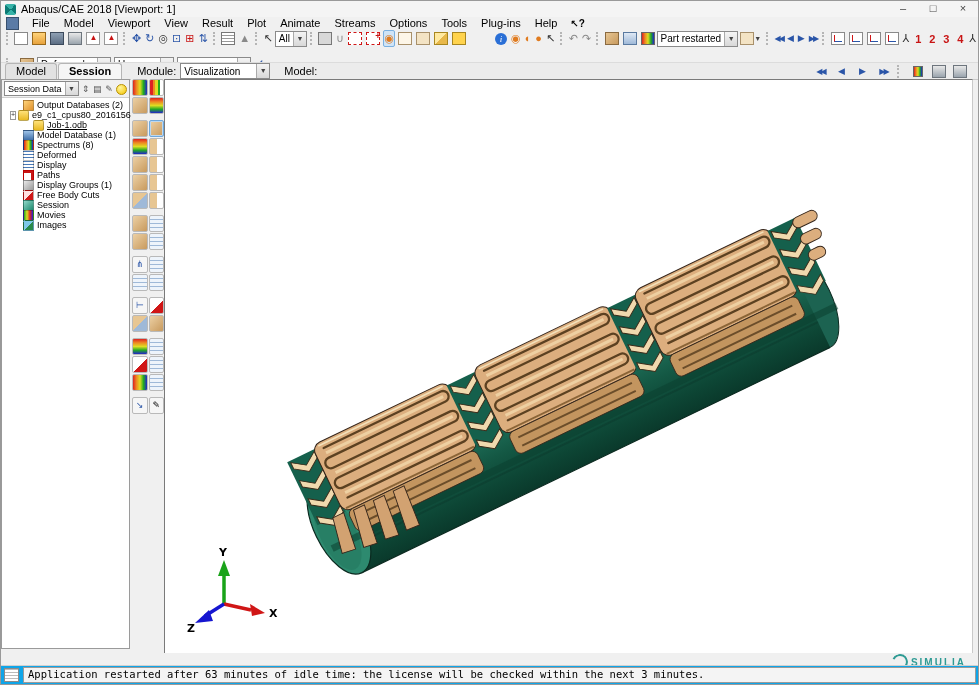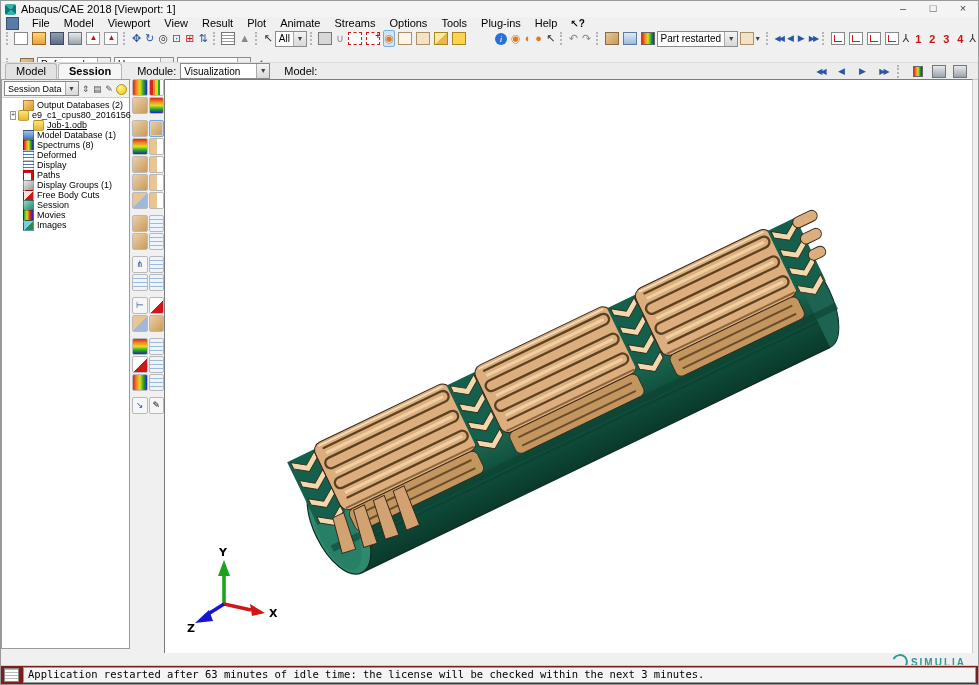--- a/index.html
+++ b/index.html
@@ -122,21 +122,21 @@
   #canvas{position:absolute;left:163px;top:78px;width:807px;height:574px;background:#fff;
           border-top:1px solid #7a7a7a;border-left:1px solid #7a7a7a;border-right:1px solid #c9c9c9;border-bottom:1px solid #c9c9c9}
   #canvas svg{display:block}
   
   #bottomstrip{position:absolute;left:0;right:0;top:652px;height:14px;background:#f0f0f0}
   #simulia{position:absolute;right:12px;top:653px;display:flex;align-items:center;color:#2f9b94;
            font-weight:bold;letter-spacing:2px;font-size:10px}
   #simulia .swirl{width:12px;height:12px;margin-right:3px;border:2px solid #2f9b94;border-left-color:transparent;
                   border-radius:50% 50% 50% 0;transform:rotate(-20deg)}
   
-  #statusbar{position:absolute;left:0;right:0;bottom:0;height:18px;background:#7f1d1d;display:flex;align-items:center;border-top:1px solid #d0d0d0}
+  #statusbar{position:absolute;left:0;right:0;bottom:0;height:18px;background:#0ea5e9;display:flex;align-items:center;border-top:1px solid #d0d0d0}
   #status-icon{width:13px;height:12px;margin:0 4px 0 3px;background:repeating-linear-gradient(0deg,#fff 0 2px,#bbb 2px 3px);border:1px solid #8a8a8a}
   #status-box{flex:1;height:14px;border:1px solid #9a9a9a;background:#f4f4f4;margin-right:2px;
               font-family:"DejaVu Sans Mono","Liberation Mono",monospace;font-size:10.5px;line-height:13px;padding-left:4px;
               white-space:nowrap;overflow:hidden}
 </style>
 </head>
 <body>
 
 <div id="titlebar" class="bar">
   <div id="app-icon"></div>

